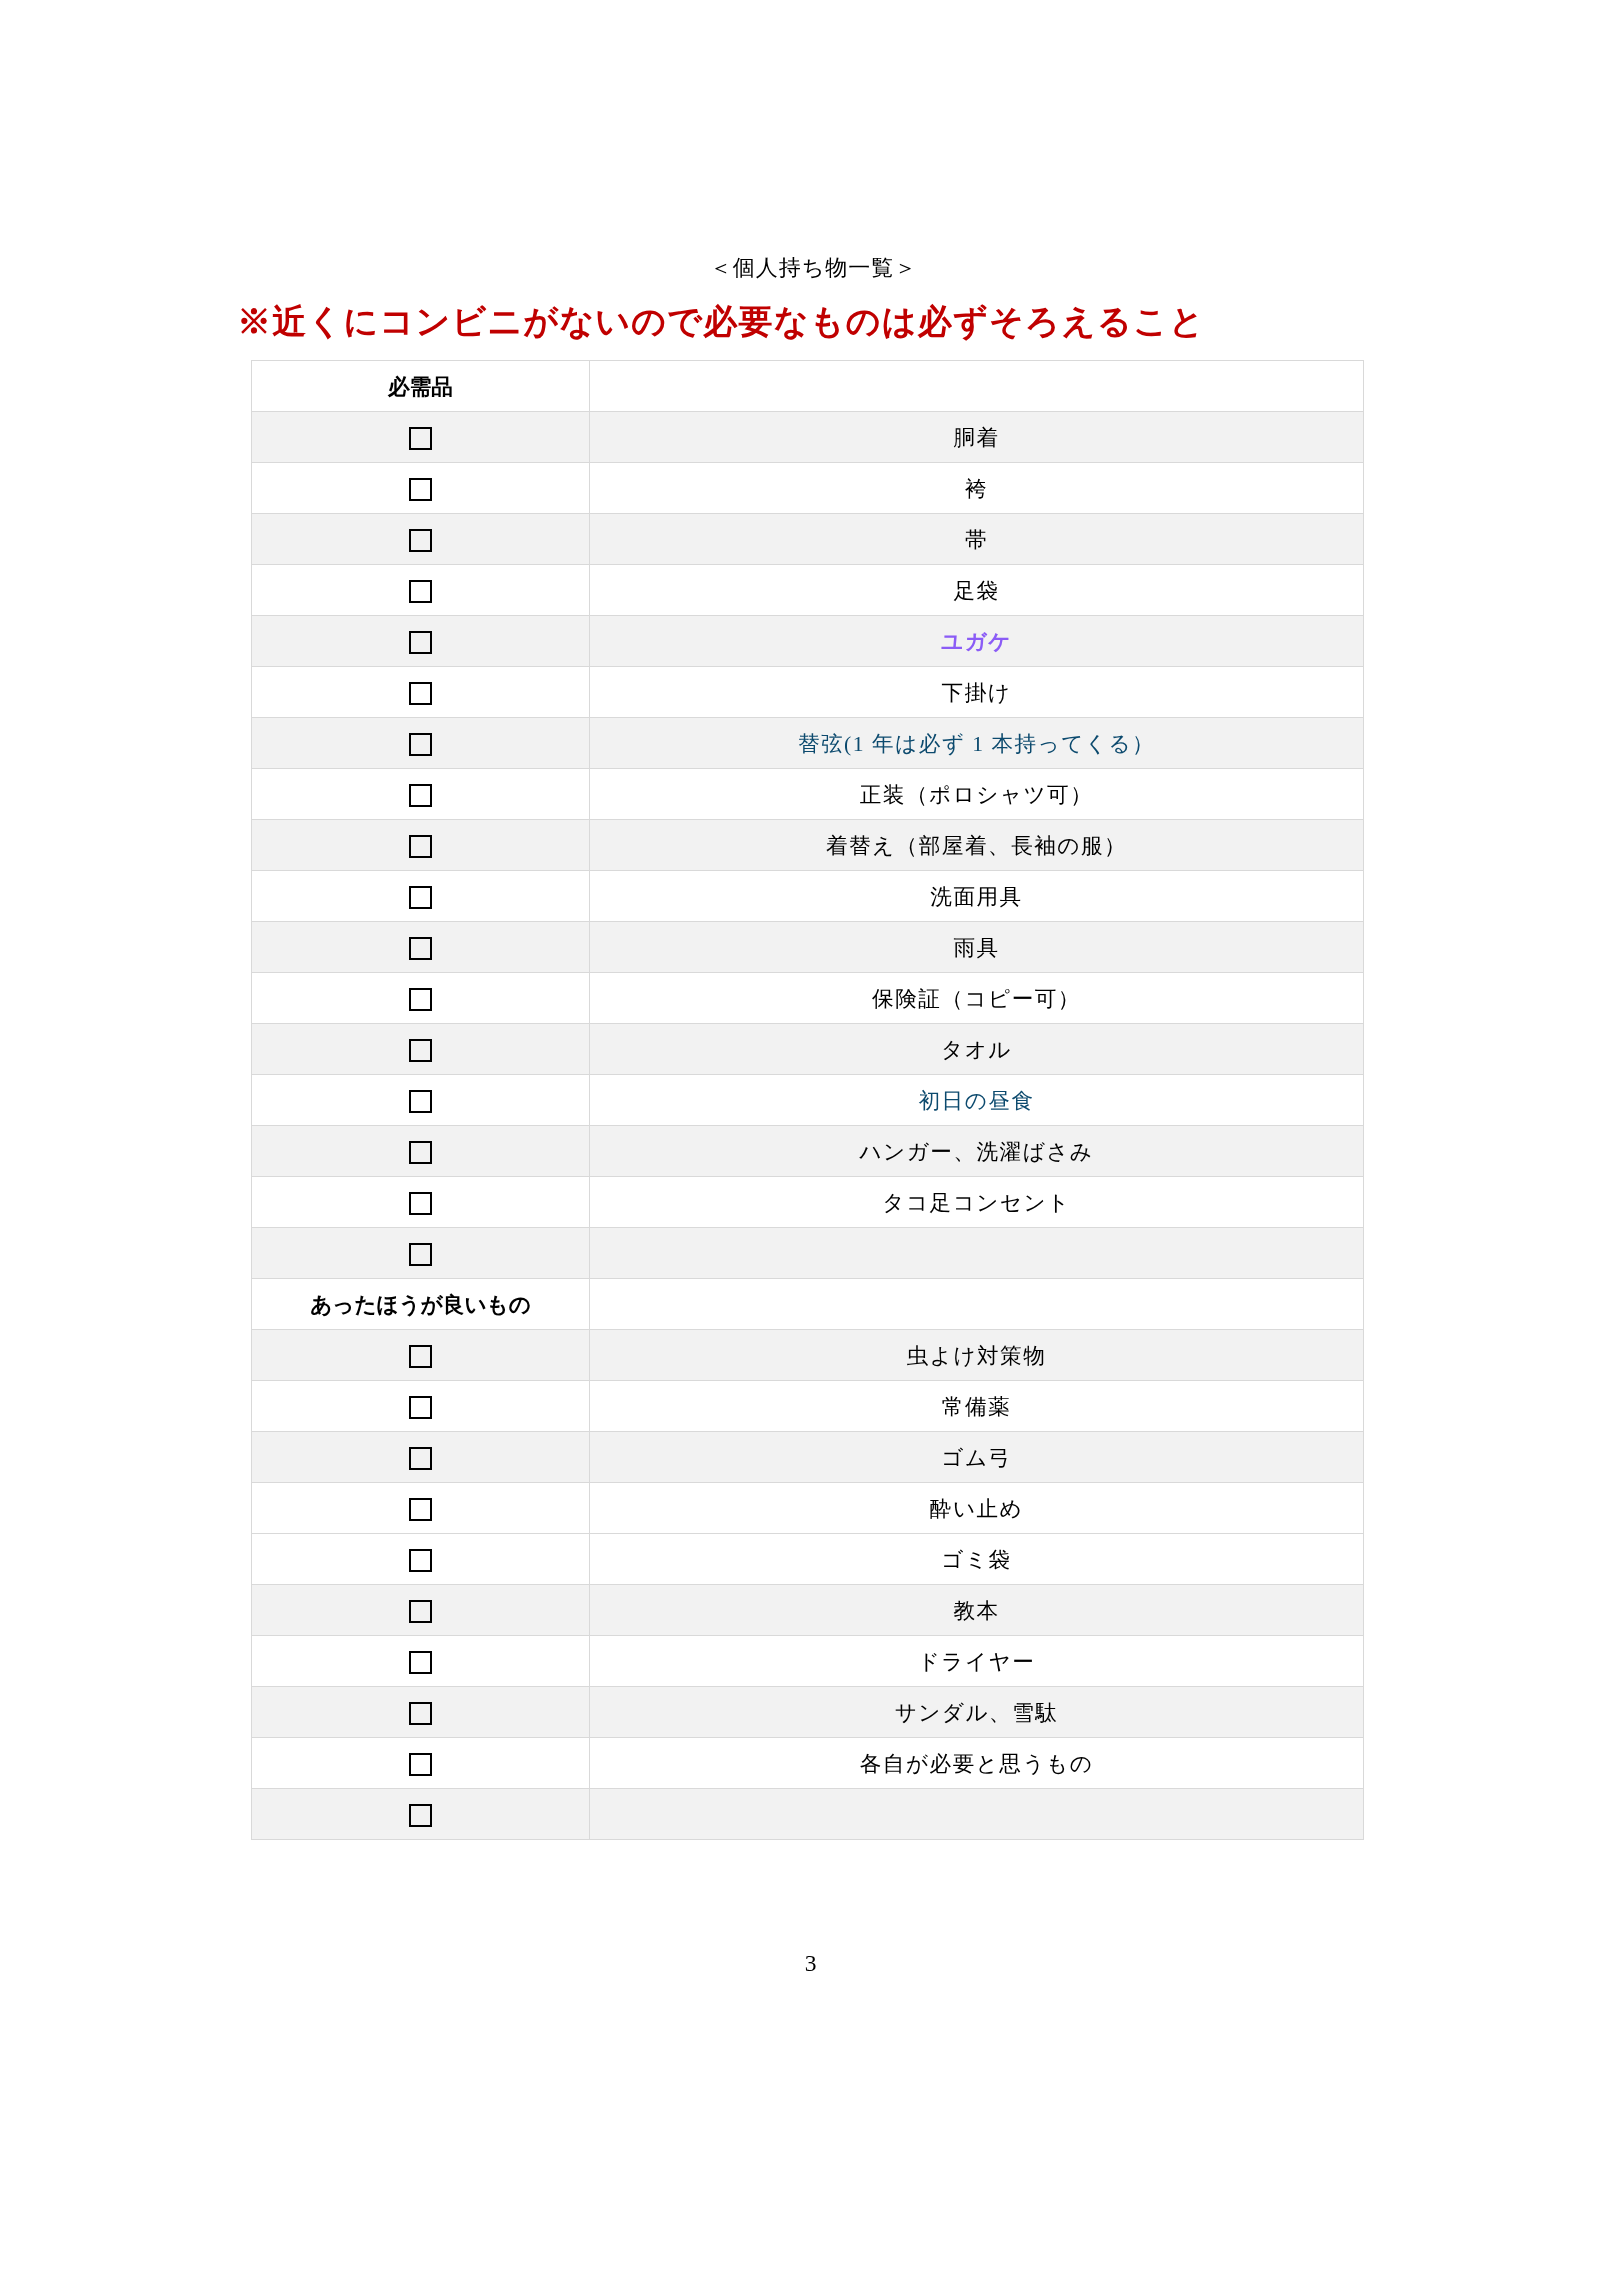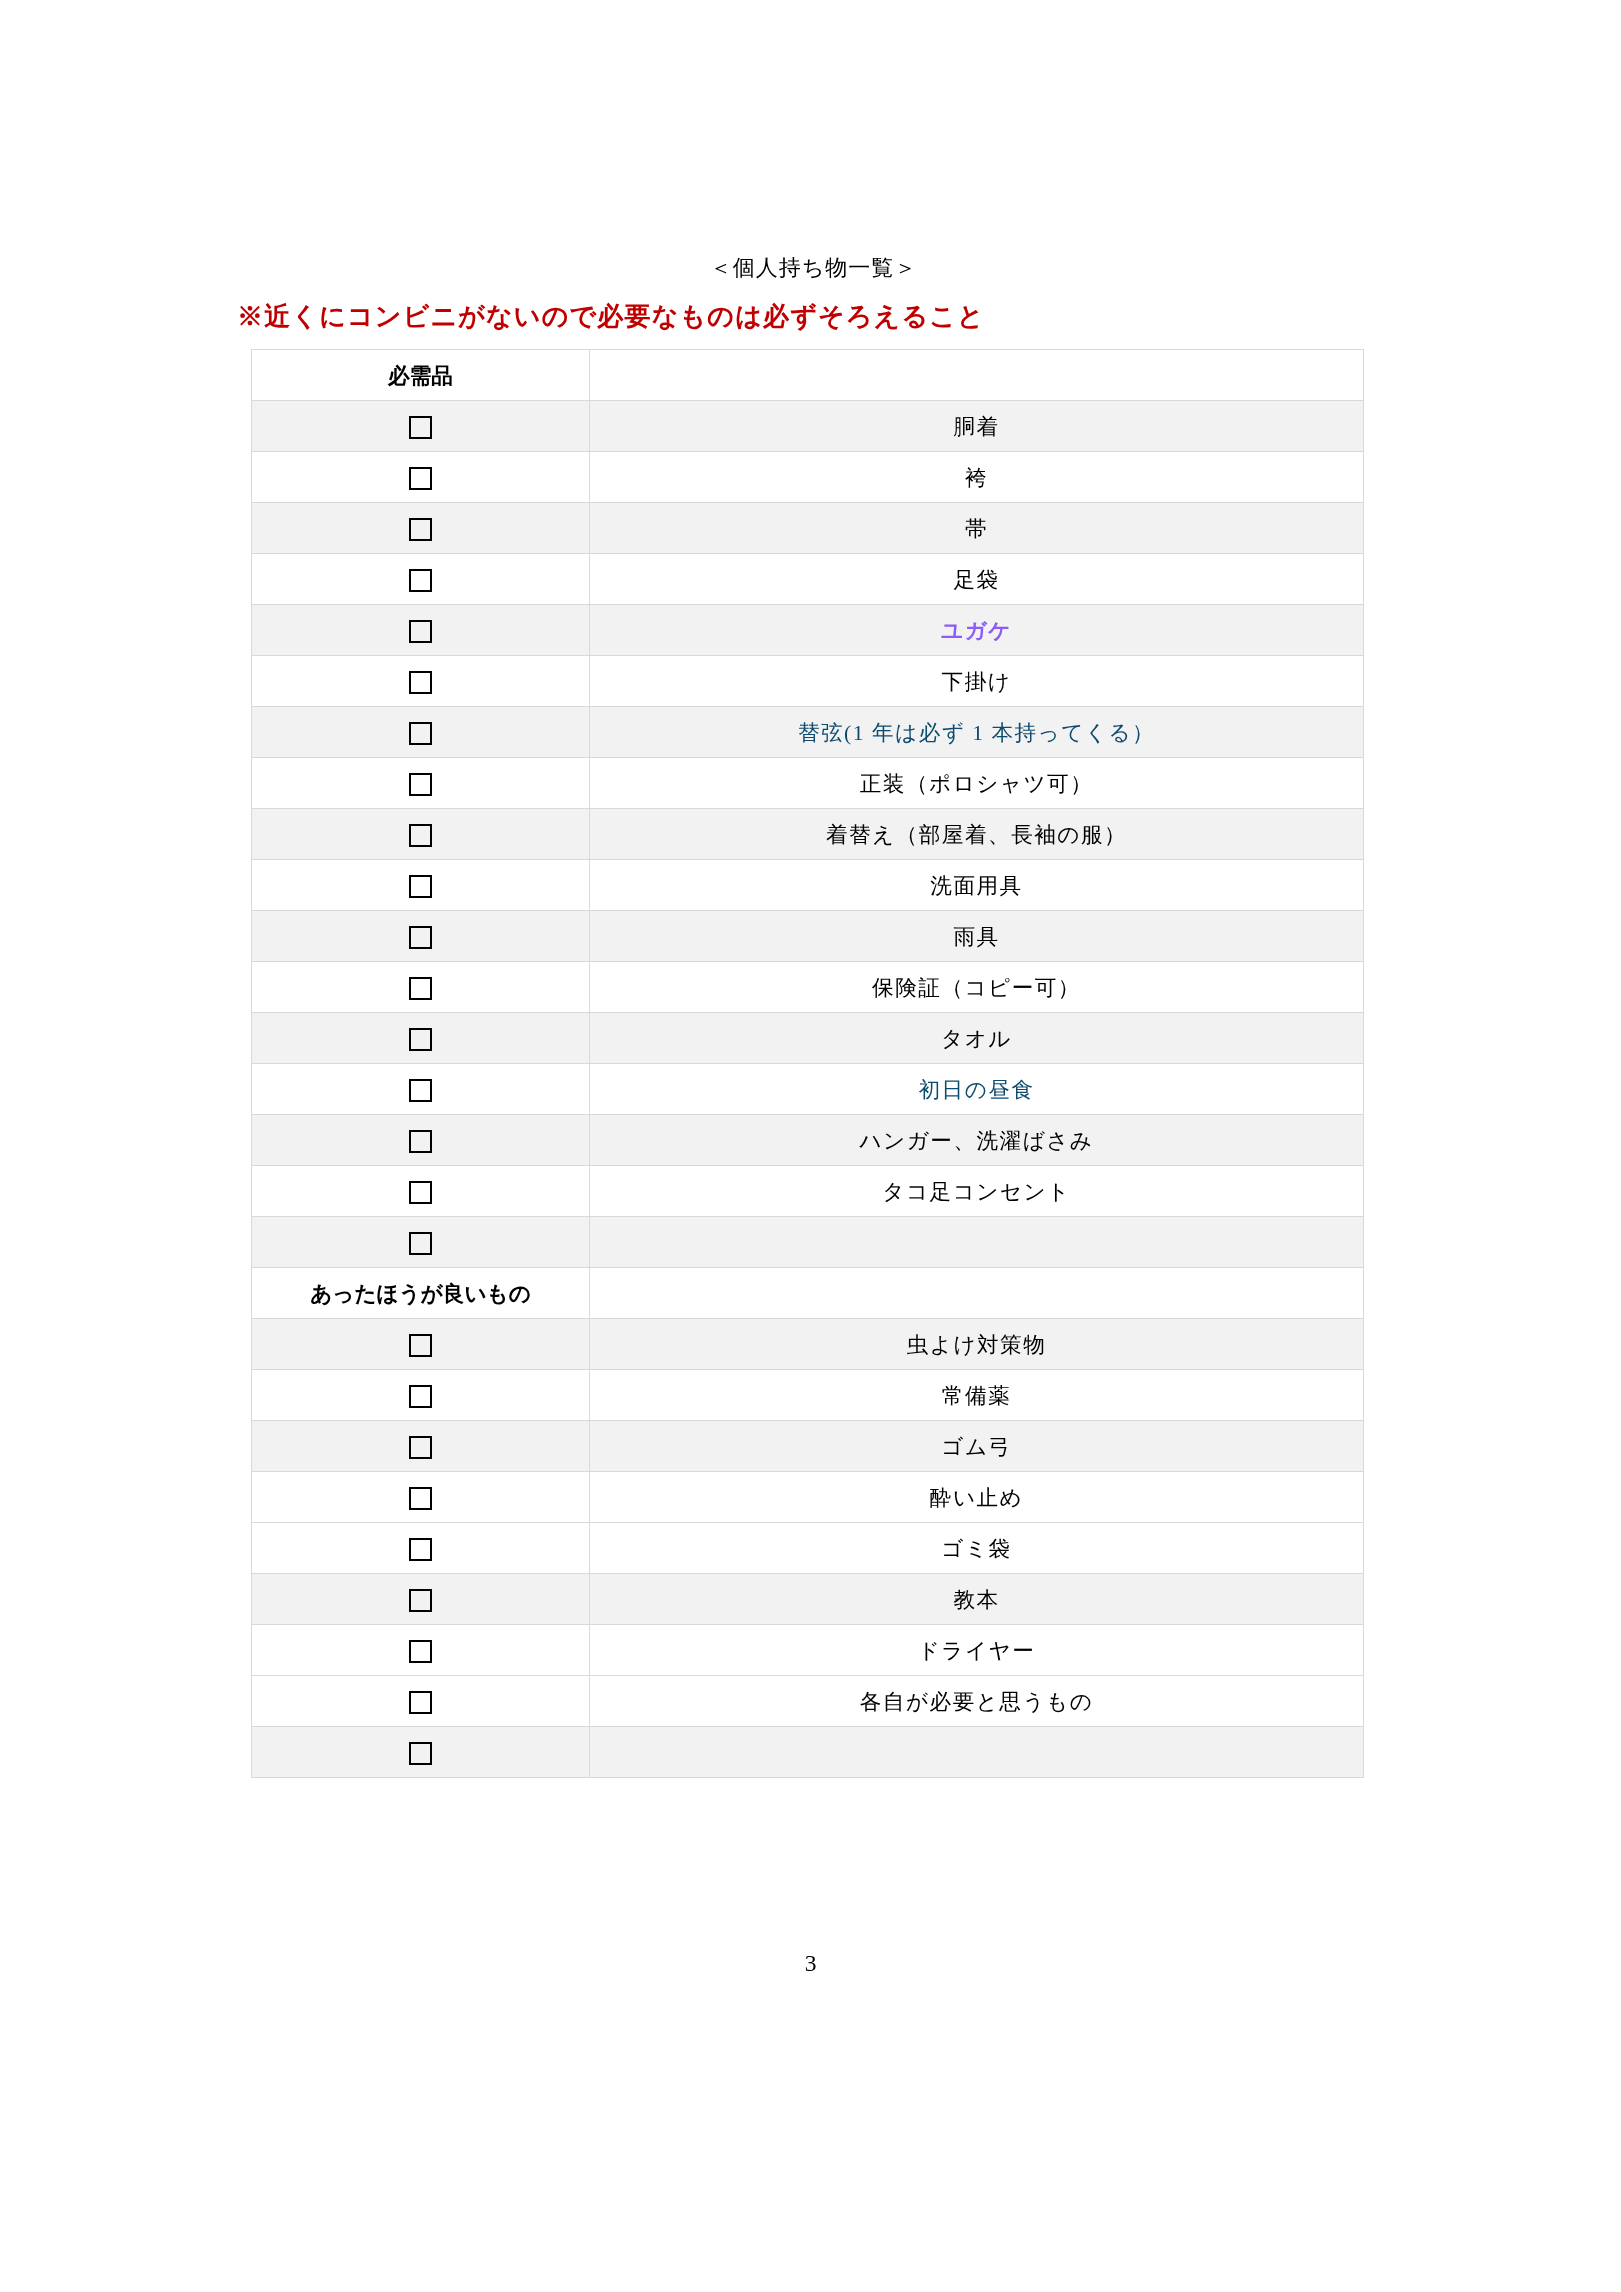--- a/index.html
+++ b/index.html
@@ -32,21 +32,21 @@
   .doc-title {
     text-align: center;
     font-size: 22px;
     letter-spacing: 1px;
     margin: 0 0 15.7px 0;
     font-family: "Liberation Serif", "DejaVu Serif", serif;
   }
   .doc-note {
     color: #c00000;
     font-weight: bold;
-    font-size: 26px;
+    font-size: 34px;
     letter-spacing: 1.2px;
     margin: 0 0 15.7px 0;
     padding-left: 2px;
   }
   table.checklist {
     border-collapse: collapse;
     width: 1112px;
     margin-left: 16px;
     table-layout: fixed;
   }
@@ -217,20 +217,24 @@
             <td class="cell-name">ゴミ袋</td>
           </tr>
           <tr class="shade">
             <td class="cell-check"><span class="box"></span></td>
             <td class="cell-name">教本</td>
           </tr>
           <tr class="plain">
             <td class="cell-check"><span class="box"></span></td>
             <td class="cell-name">ドライヤー</td>
           </tr>
+          <tr class="shade">
+            <td class="cell-check"><span class="box"></span></td>
+            <td class="cell-name">サンダル、雪駄</td>
+          </tr>
           <tr class="plain">
             <td class="cell-check"><span class="box"></span></td>
             <td class="cell-name">各自が必要と思うもの</td>
           </tr>
           <tr class="shade">
             <td class="cell-check"><span class="box"></span></td>
             <td class="cell-name"></td>
           </tr>
         </tbody>
     </table>

